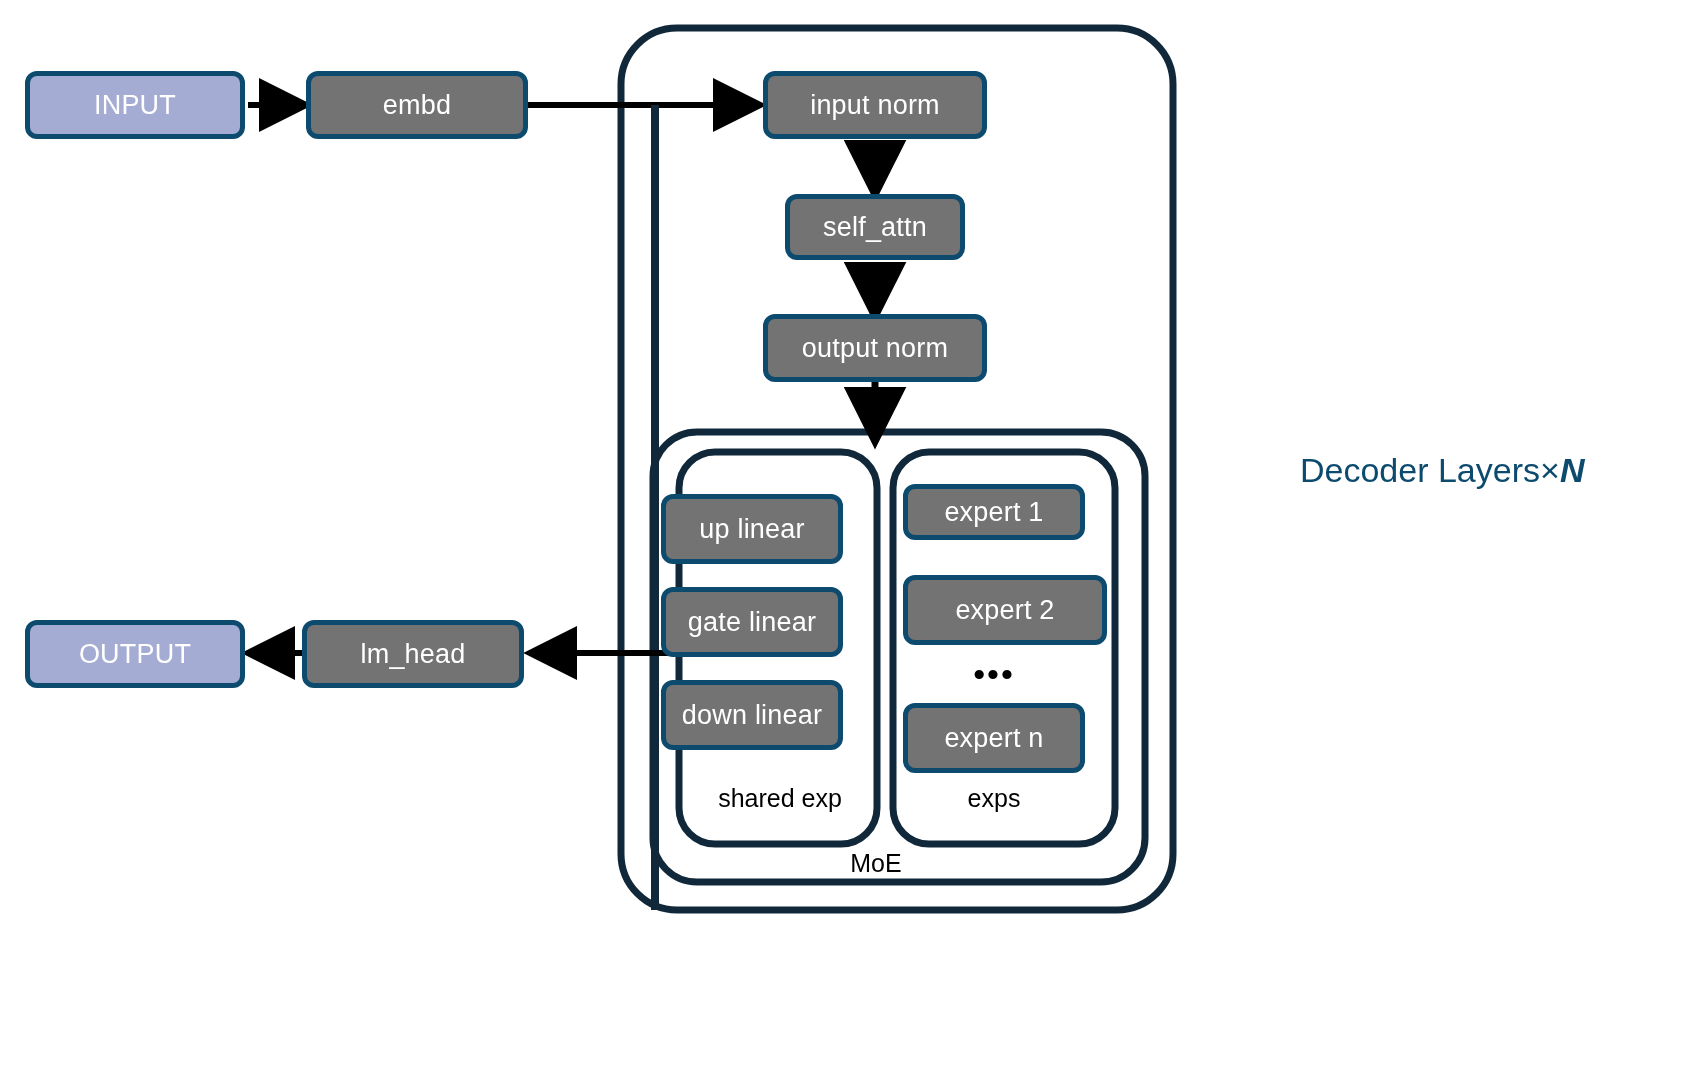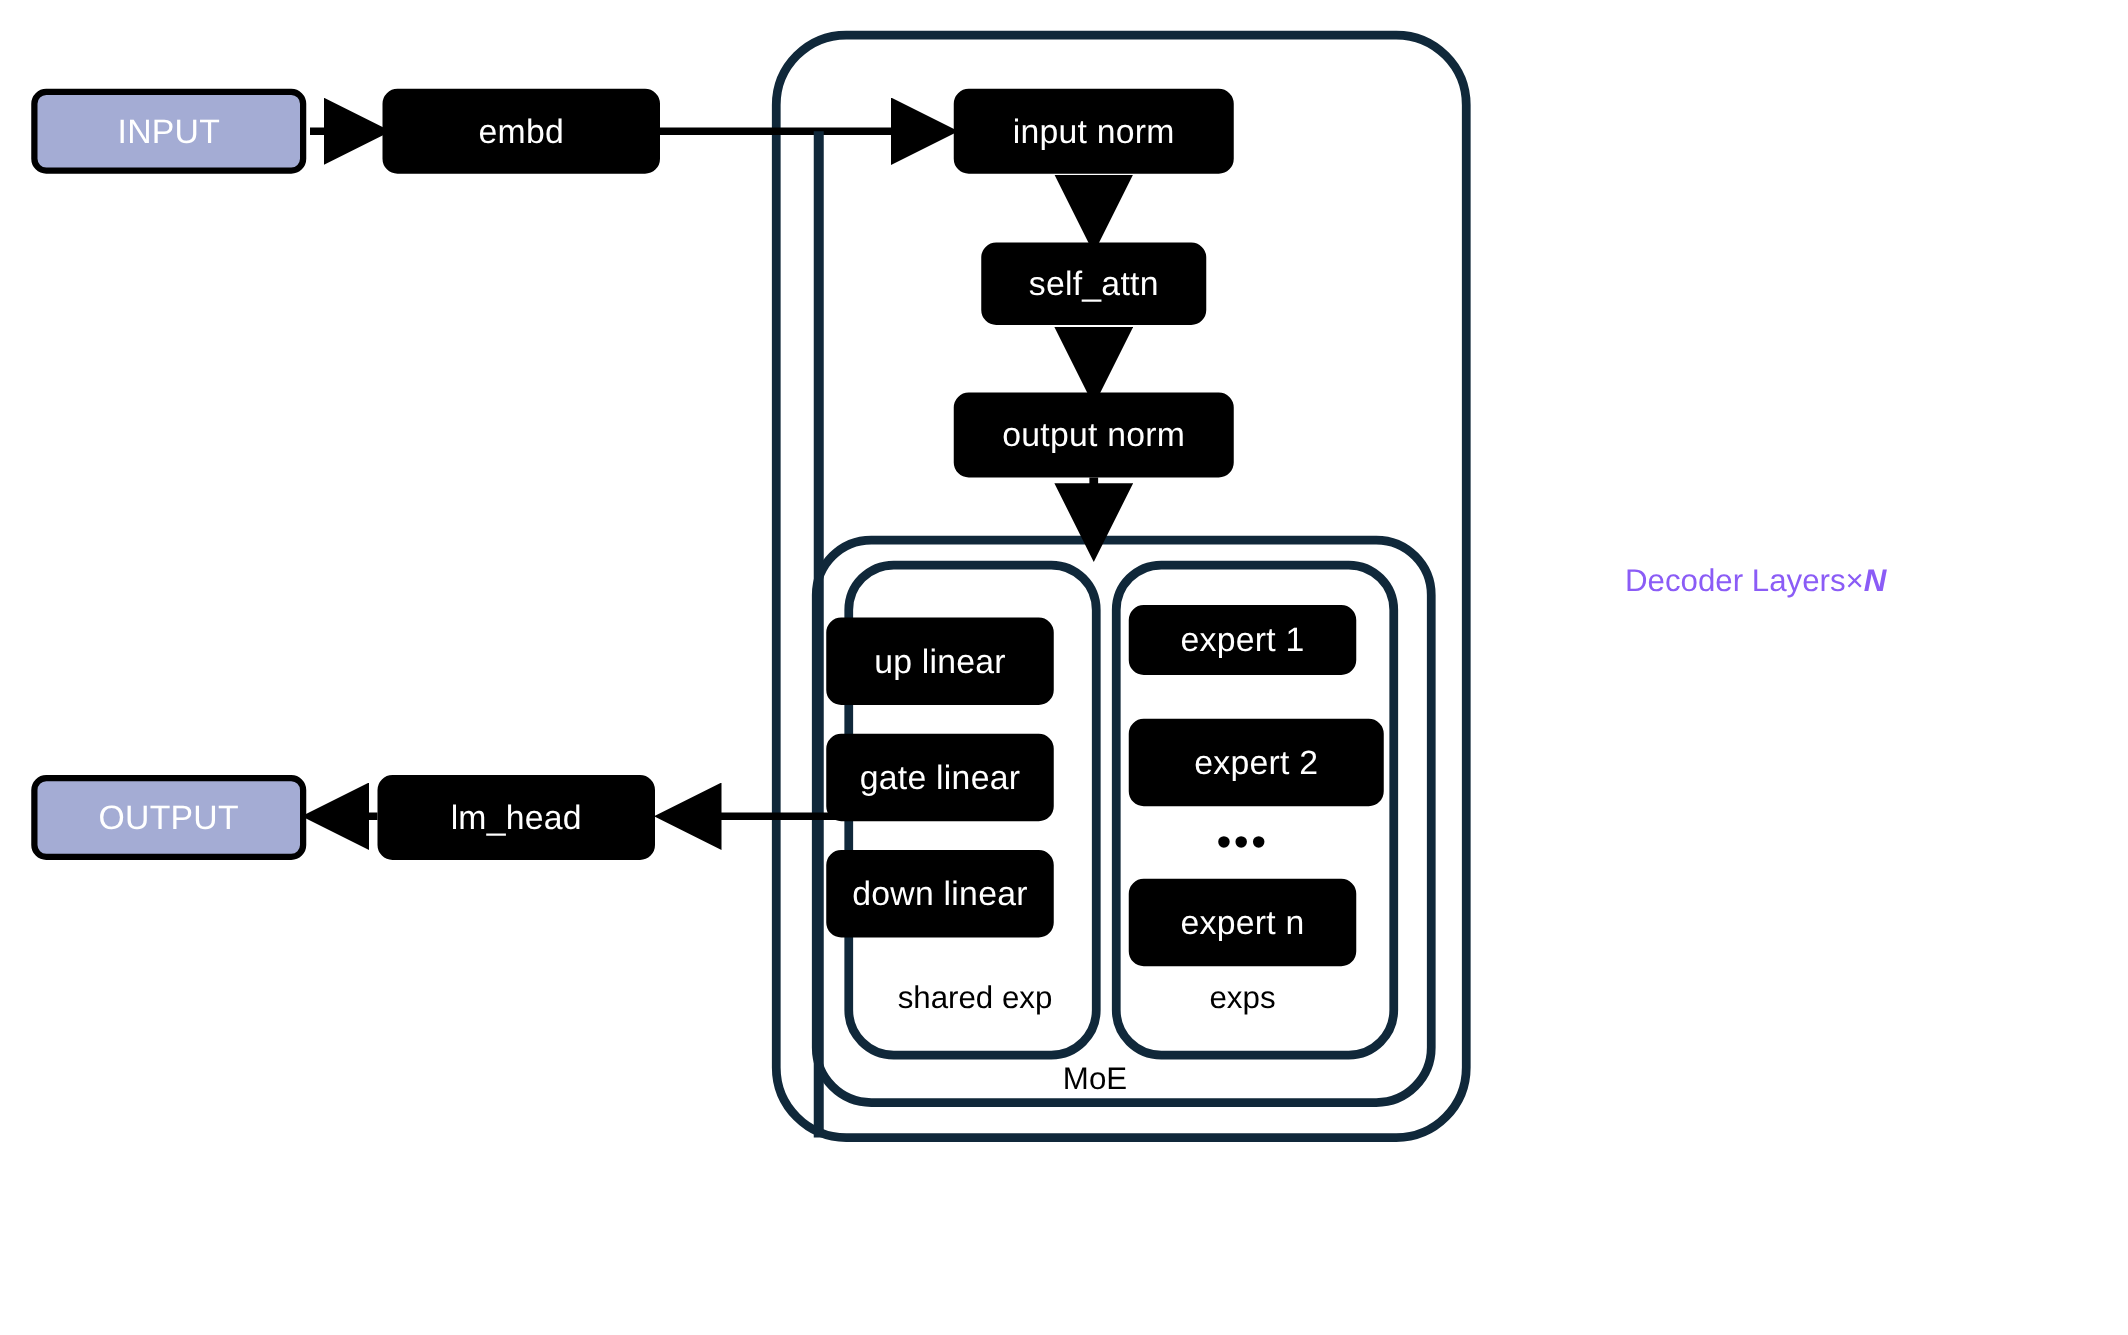--- a/index.html
+++ b/index.html
@@ -25,41 +25,41 @@
     width: 1702px;
     height: 1068px;
   }
   .node {
     position: absolute;
     box-sizing: border-box;
     display: flex;
     align-items: center;
     justify-content: center;
     color: #ffffff;
-    border: 5px solid #000000;
+    border: 5px solid #0c4a6e;
     border-radius: 12px;
     font-size: 27px;
     line-height: 1;
     letter-spacing: 0.2px;
     white-space: nowrap;
   }
-  .node.salmon { background: #000000; }
+  .node.salmon { background: #737373; }
   .node.blue   { background: #a4acd4; }
 
   .container-label {
     position: absolute;
     color: #000000;
     font-size: 25px;
     line-height: 1;
     white-space: nowrap;
   }
   .side-label {
     position: absolute;
-    color: #8b5cf6;
-    font-size: 25px;
+    color: #0c4a6e;
+    font-size: 34px;
     line-height: 1;
     white-space: nowrap;
   }
   .side-label .bold-italic {
     font-weight: bold;
     font-style: italic;
   }
   .ellipsis-dots {
     position: absolute;
     color: #000000;

